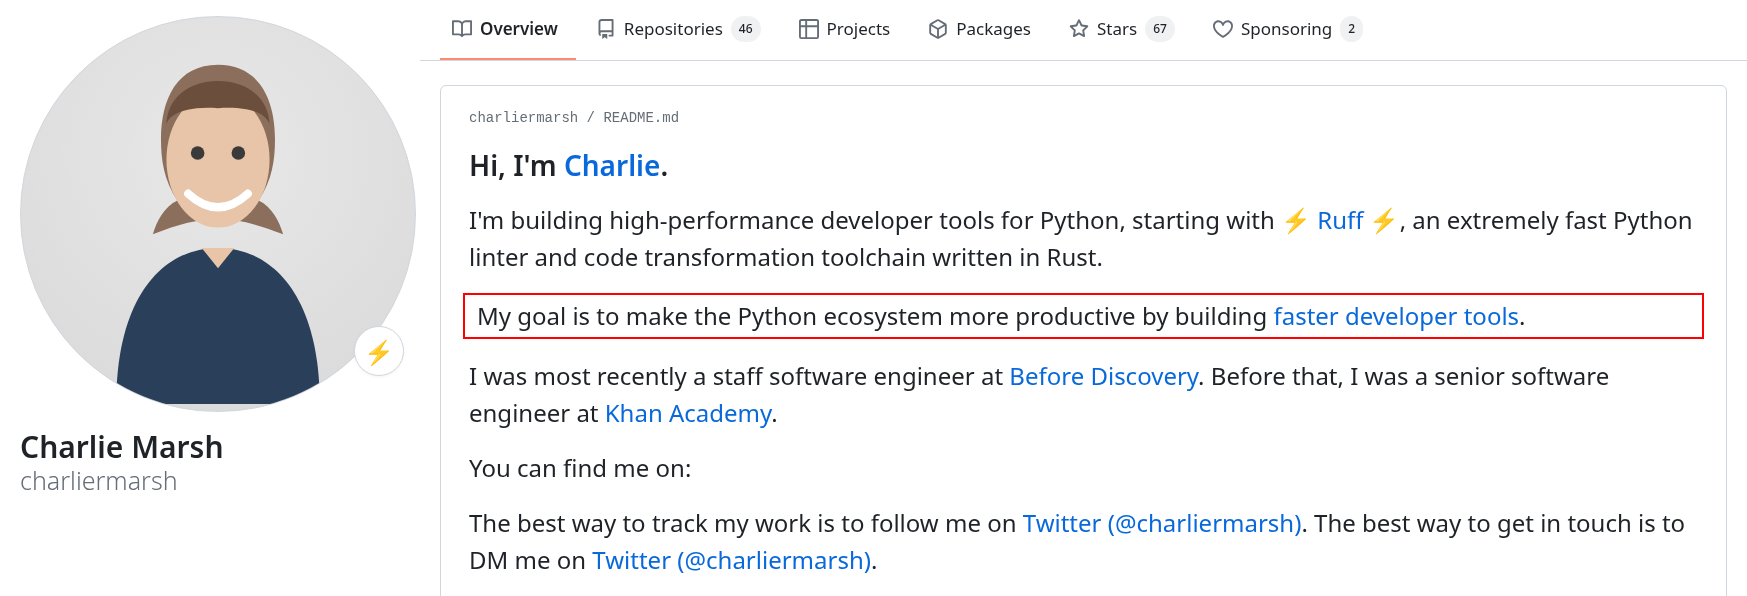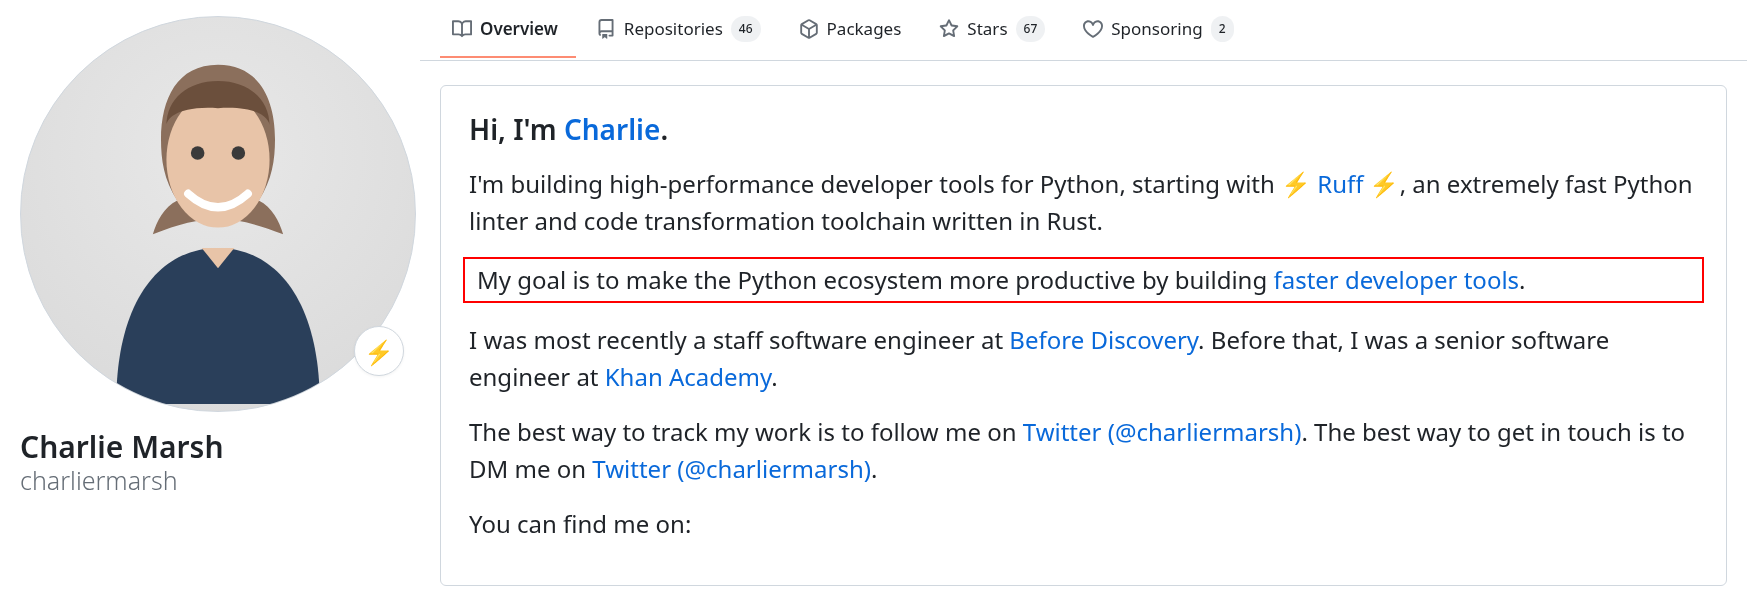--- a/index.html
+++ b/index.html
@@ -48,21 +48,20 @@
     .vcard-username {
       font-size: 25px; font-weight: 300; line-height: 28px; color: #656d76;
     }
     .main { flex: 1; min-width: 0; }
     .tabnav {
       display: flex; gap: 8px;
       border-bottom: 1px solid #d0d7de;
       padding: 0 8px 0 0;
       margin: 0 -20px 24px -20px;
       padding-left: 20px;
-      align-items: center;
     }
     .tab {
       display: flex; align-items: center; gap: 8px;
       padding: 16px 18px 16px 12px;
       font-size: 17px; color: #1f2328;
       border-bottom: 2px solid transparent;
       cursor: pointer;
       line-height: 22px;
     }
     .tab.active { font-weight: 600; border-bottom: 2px solid #fd8c73; }
@@ -141,20 +140,28 @@
           <svg viewBox="0 0 16 16" fill="currentColor">
               <path d="M2 2.5A2.5 2.5 0 0 1 4.5 0h8.75a.75.75 0 0 1 .75.75v12.5a.75.75 0 0 1-.75.75h-2.5a.75.75 0 0 1 0-1.5h1.75v-2h-8a1 1 0 0 0-.714 1.7.75.75 0 1 1-1.072 1.05A2.495 2.495 0 0 1 2 11.5Zm10.5-1h-8a1 1 0 0 0-1 1v6.708A2.486 2.486 0 0 1 4.5 9h8ZM5 12.25a.25.25 0 0 1 .25-.25h3.5a.25.25 0 0 1 .25.25v3.25a.25.25 0 0 1-.4.2l-1.45-1.087a.249.249 0 0 0-.3 0L5.4 15.7a.25.25 0 0 1-.4-.2Z"></path>
             </svg>
         </span>
         <span>Repositories</span>
         <span class="counter">46</span>
       </div>
       <div class="tab">
         <span class="icon">
           <svg viewBox="0 0 16 16" fill="currentColor">
+              <path d="M0 1.75C0 .784.784 0 1.75 0h12.5C15.216 0 16 .784 16 1.75v12.5A1.75 1.75 0 0 1 14.25 16H1.75A1.75 1.75 0 0 1 0 14.25ZM6.5 6.5v8h7.75a.25.25 0 0 0 .25-.25V6.5Zm8-1.5V1.75a.25.25 0 0 0-.25-.25H6.5V5Zm-13 1.5v7.75c0 .138.112.25.25.25H5v-8ZM5 5V1.5H1.75a.25.25 0 0 0-.25.25V5Z"></path>
+            </svg>
+        </span>
+        <span>Projects</span>
+      </div>
+      <div class="tab">
+        <span class="icon">
+          <svg viewBox="0 0 16 16" fill="currentColor">
               <path d="m8.878.392 5.25 3.045c.54.314.872.89.872 1.514v6.098a1.75 1.75 0 0 1-.872 1.514l-5.25 3.045a1.75 1.75 0 0 1-1.756 0l-5.25-3.045A1.75 1.75 0 0 1 1 11.049V4.951c0-.624.332-1.201.872-1.514L7.122.392a1.75 1.75 0 0 1 1.756 0ZM7.875 1.69l-4.63 2.685L8 7.133l4.755-2.758-4.63-2.685a.248.248 0 0 0-.25 0ZM2.5 5.677v5.372c0 .09.047.171.125.216l4.625 2.683V8.432Zm6.25 8.271 4.625-2.683a.25.25 0 0 0 .125-.216V5.677L8.75 8.432Z"></path>
             </svg>
         </span>
         <span>Packages</span>
       </div>
       <div class="tab">
         <span class="icon">
           <svg viewBox="0 0 16 16" fill="currentColor">
               <path d="M8 .25a.75.75 0 0 1 .673.418l1.882 3.815 4.21.612a.75.75 0 0 1 .416 1.279l-3.046 2.97.719 4.192a.751.751 0 0 1-1.088.791L8 12.347l-3.766 1.98a.75.75 0 0 1-1.088-.79l.72-4.194L.818 6.374a.75.75 0 0 1 .416-1.28l4.21-.611L7.327.668A.75.75 0 0 1 8 .25Zm0 2.445L6.615 5.5a.75.75 0 0 1-.564.41l-3.097.45 2.24 2.184a.75.75 0 0 1 .216.664l-.528 3.084 2.769-1.456a.75.75 0 0 1 .698 0l2.77 1.456-.53-3.084a.75.75 0 0 1 .216-.664l2.24-2.183-3.096-.45a.75.75 0 0 1-.564-.41L8 2.694Z"></path>
             </svg>
@@ -167,39 +174,42 @@
           <svg viewBox="0 0 16 16" fill="currentColor">
               <path d="m8 14.25.345.666a.75.75 0 0 1-.69 0l-.008-.004-.018-.01a7.152 7.152 0 0 1-.31-.17 22.055 22.055 0 0 1-3.434-2.414C2.045 10.731 0 8.35 0 5.5 0 2.836 2.086 1 4.25 1 5.797 1 7.153 1.802 8 3.02 8.847 1.802 10.203 1 11.75 1 13.914 1 16 2.836 16 5.5c0 2.85-2.045 5.231-3.885 6.818a22.066 22.066 0 0 1-3.744 2.584l-.018.01-.006.003h-.002ZM4.25 2.5c-1.336 0-2.75 1.164-2.75 3 0 2.15 1.58 4.144 3.365 5.682A20.58 20.58 0 0 0 8 13.393a20.58 20.58 0 0 0 3.135-2.211C12.92 9.644 14.5 7.65 14.5 5.5c0-1.836-1.414-3-2.75-3-1.373 0-2.609.986-3.029 2.456a.749.749 0 0 1-1.442 0C6.859 3.486 5.623 2.5 4.25 2.5Z"></path>
             </svg>
         </span>
         <span>Sponsoring</span>
         <span class="counter">2</span>
       </div>
     </nav>
 
     <div class="readme-card">
+      <div class="readme-path">
+        <span>charliermarsh</span><span> / </span><span>README</span><span class="ext">.md</span>
+      </div>
 
       <h1>
         <span>Hi, I'm </span><a class="link">Charlie</a><span>.</span>
       </h1>
 
       <p>
         <span>I'm building high-performance developer tools for Python, starting with </span><span class="zap">⚡</span>
         <a class="link">Ruff</a>
         <span class="zap">⚡</span><span>, an extremely fast Python linter and code transformation toolchain written in Rust.</span>
       </p>
 
       <p class="highlight-box">
         <span>My goal is to make the Python ecosystem more productive by building </span><a class="link">faster developer tools</a><span>.</span>
       </p>
 
       <p>
         <span>I was most recently a staff software engineer at </span><a class="link">Before Discovery</a><span>. Before that, I was a senior software engineer at </span><a class="link">Khan Academy</a><span>.</span>
       </p>
 
+      <p>You can find me on:</p>
+
       <p>
         <span>The best way to track my work is to follow me on </span><a class="link">Twitter (@charliermarsh)</a><span>. The best way to get in touch is to DM me on </span><a class="link">Twitter (@charliermarsh)</a><span>.</span>
       </p>
-
-      <p>You can find me on:</p>
     </div>
   </main>
 </div>
 
 </body></html>

